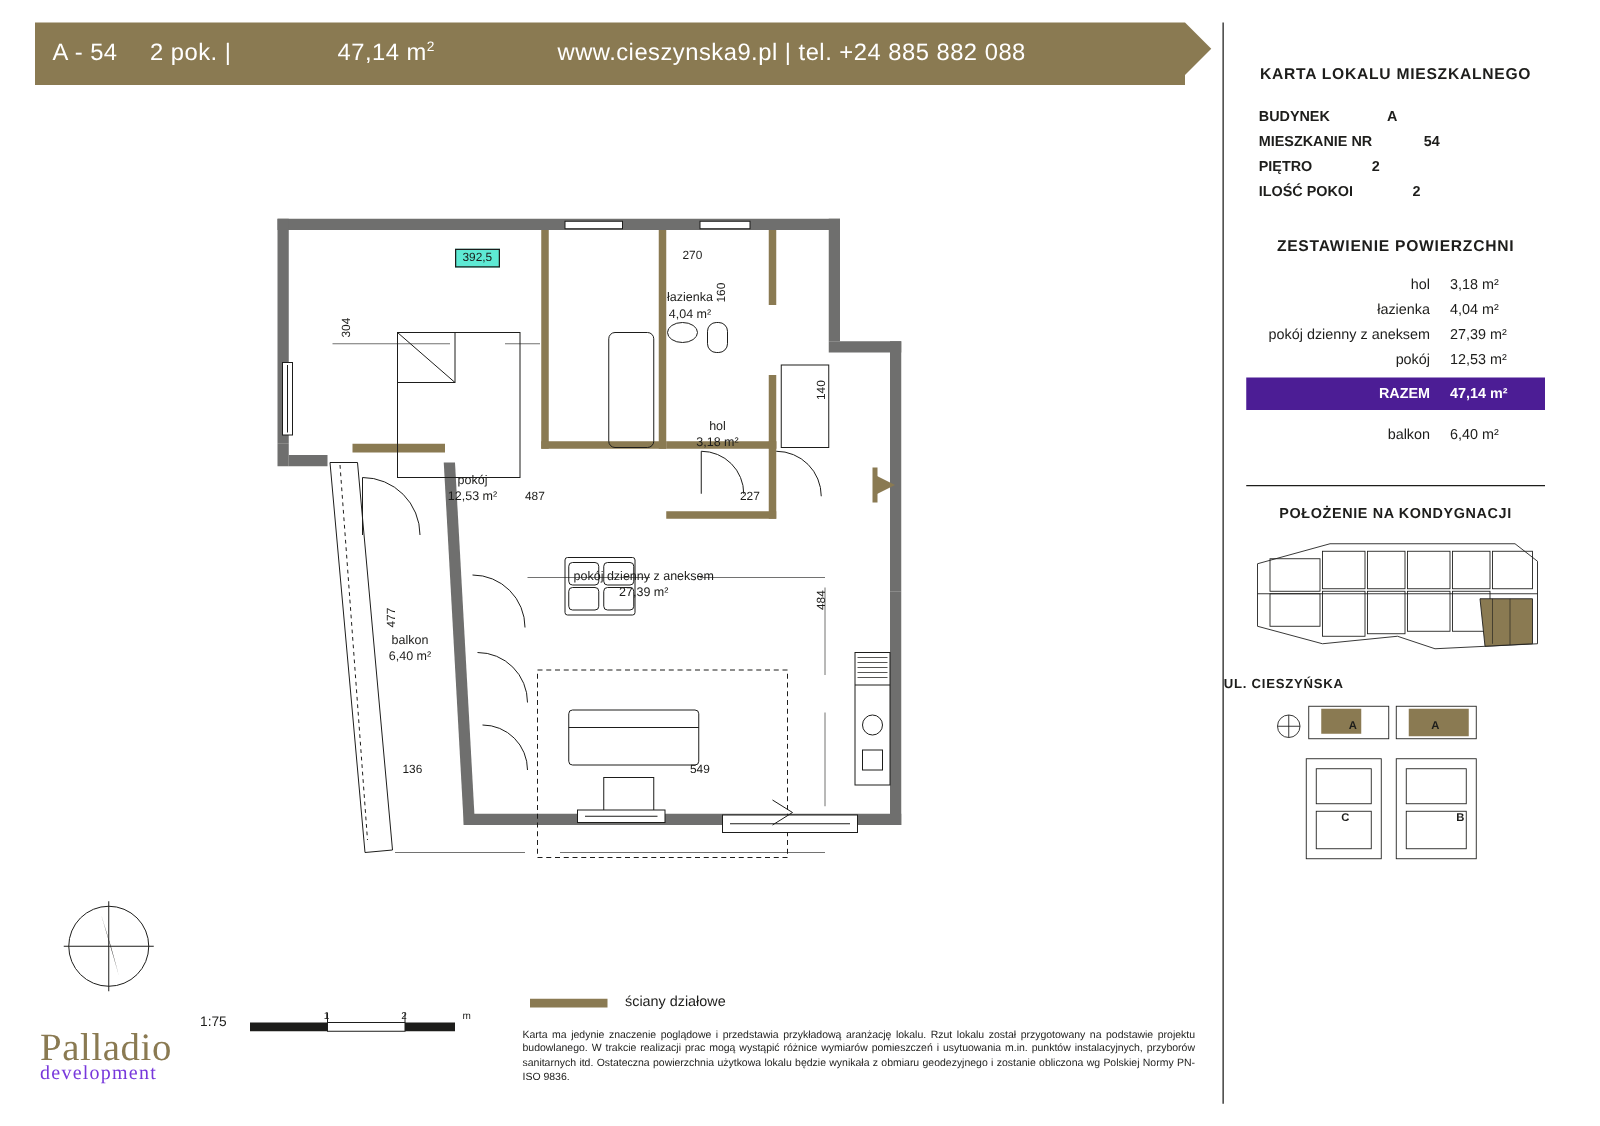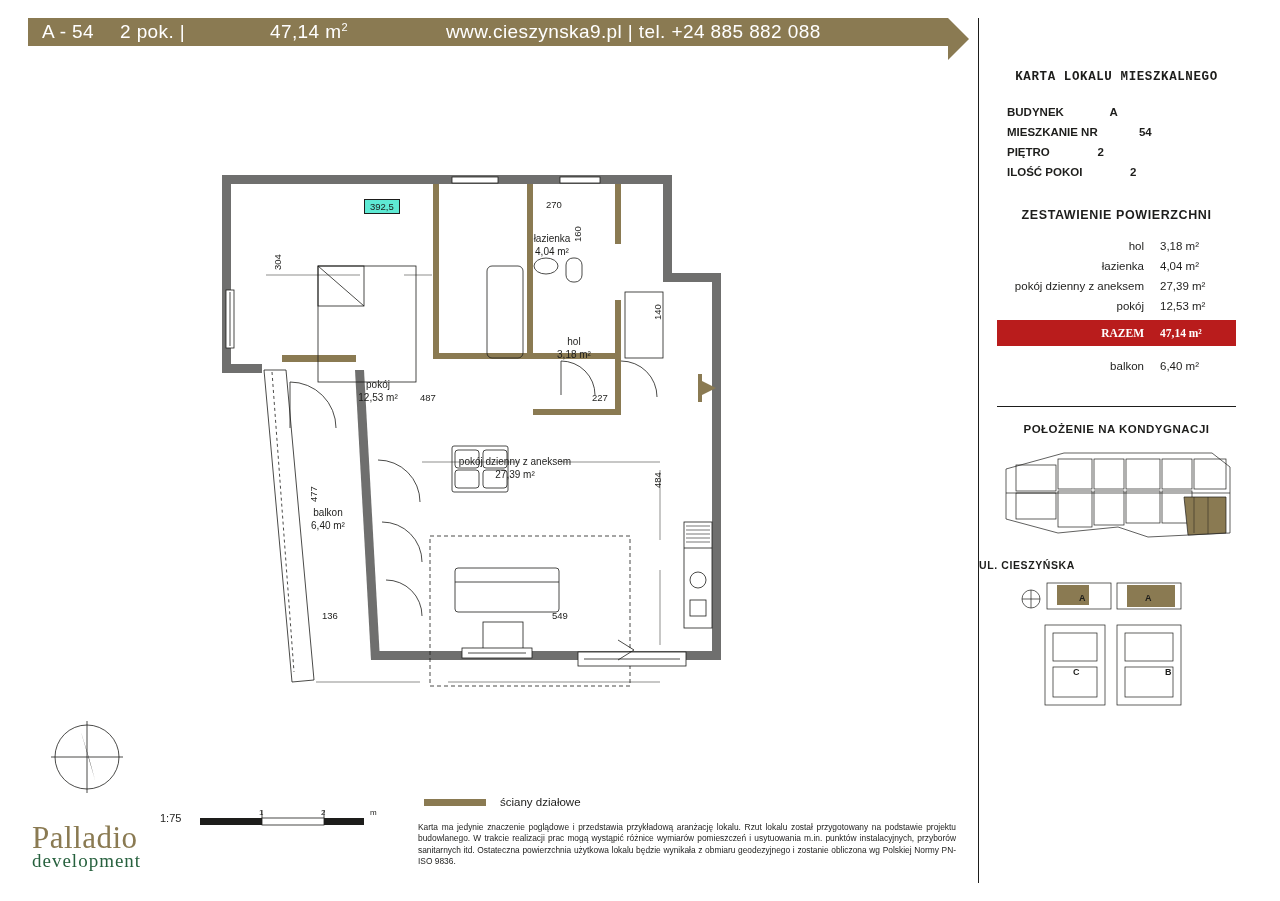--- a/index.html
+++ b/index.html
@@ -20,21 +20,21 @@
     width: 1280px;
     height: 901px;
   }
 
   
   .header-bar {
     position: absolute;
     left: 28px;
     top: 18px;
     width: 920px;
-    height: 28px;
+    height: 50px;
     background: #8c7a4f;
     background: linear-gradient(90deg, #8a7a52 0%, #8a7a52 88%, #8a7a52 88%);
     color: #ffffff;
     display: flex;
     align-items: center;
     font-size: 19px;
     letter-spacing: 0.4px;
   }
   .header-bar::after {
     content: "";
@@ -79,26 +79,25 @@
     letter-spacing: 5px;
     color: #1d1d1b;
   }
   .logo-sub {
     margin-top: 5px;
     font-size: 9px;
     letter-spacing: 2.5px;
     color: #1d1d1b;
   }
   .panel-title {
-    margin-top: 52px;
+    margin-top: 34px;
     text-align: center;
     font-size: 12.5px;
     font-weight: bold;
     letter-spacing: 0.6px;
-    font-family: Liberation Mono, monospace;
   }
   .kv-list {
     margin-top: 18px;
     padding: 0 28px 0 28px;
   }
   .kv-row {
     display: flex;
     justify-content: flex-start;
     font-size: 11.5px;
     line-height: 20px;
@@ -119,26 +118,25 @@
   }
   .area-row {
     display: flex;
     justify-content: space-between;
     font-size: 11.5px;
     line-height: 20px;
   }
   .area-row .a-label { text-align: right; flex: 1; padding-right: 16px; }
   .area-row .a-val { width: 66px; text-align: left; }
   .area-row.total {
-    background: #b91c1c;
+    background: #4c1d95;
     color: #ffffff;
     font-weight: bold;
     margin: 4px -10px 4px -10px;
     padding: 3px 10px;
-    font-family: Liberation Serif, serif;
   }
   .area-row.total .a-label { padding-right: 16px; }
   .area-row.balkon { margin-top: 10px; }
 
   .panel-sep {
     margin: 30px 18px 0 18px;
     border-top: 1px solid #1d1d1b;
   }
   .panel-title3 {
     margin-top: 16px;
@@ -219,22 +217,22 @@
   }
   .palladio-name {
     font-family: "Liberation Serif", serif;
     font-size: 31px;
     color: #8a7a52;
     letter-spacing: 0.5px;
     line-height: 32px;
   }
   .palladio-sub {
     font-family: "Liberation Serif", serif;
-    font-size: 19px;
-    color: #14532d;
+    font-size: 16px;
+    color: #6d28d9;
     letter-spacing: 1px;
     margin-top: -4px;
     opacity: 0.92;
   }
   .sales {
     position: absolute;
     left: 208px;
     top: 822px;
     font-size: 8.6px;
     line-height: 12px;

